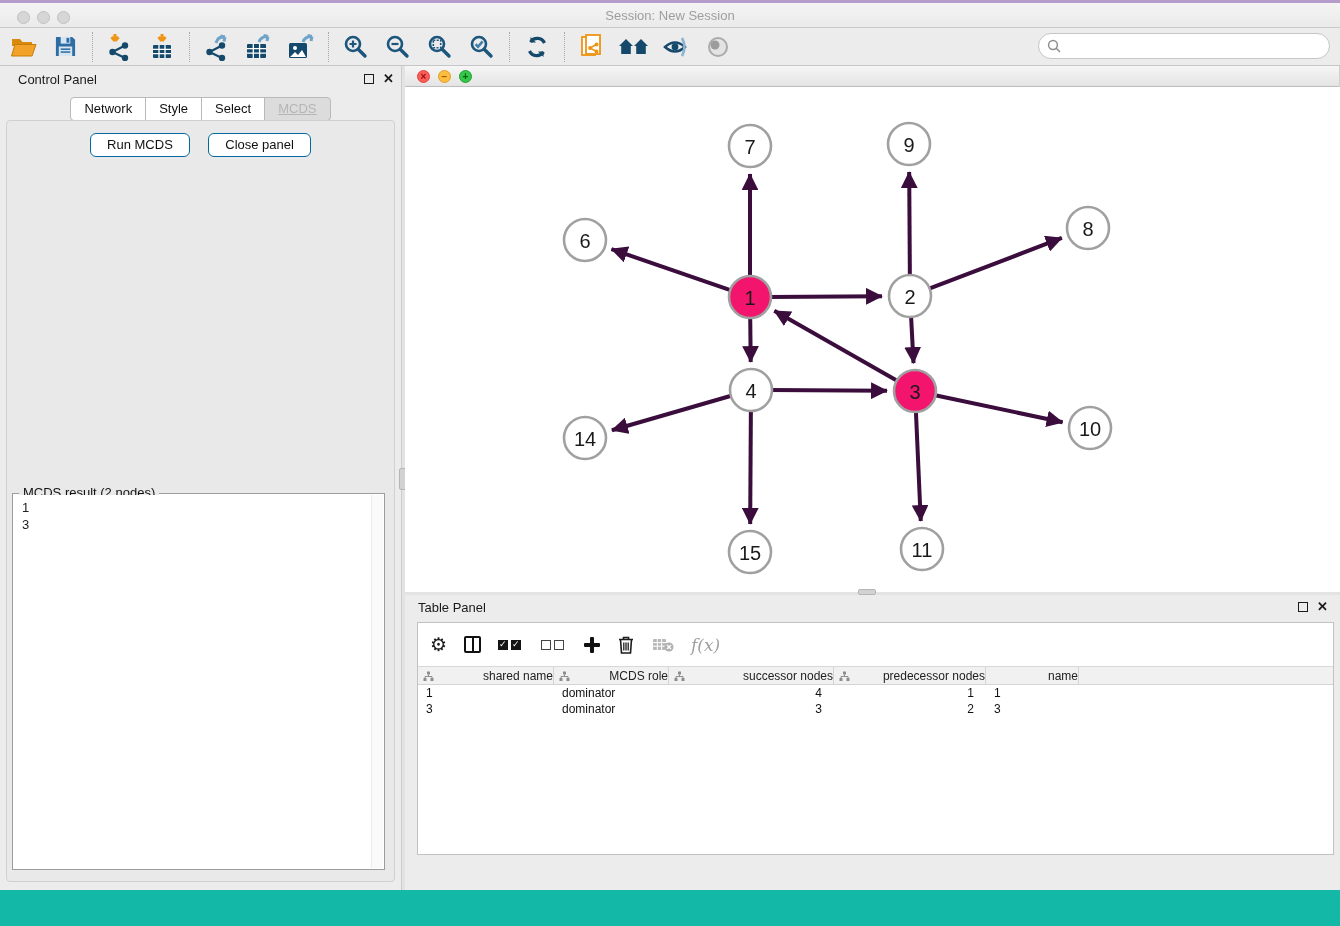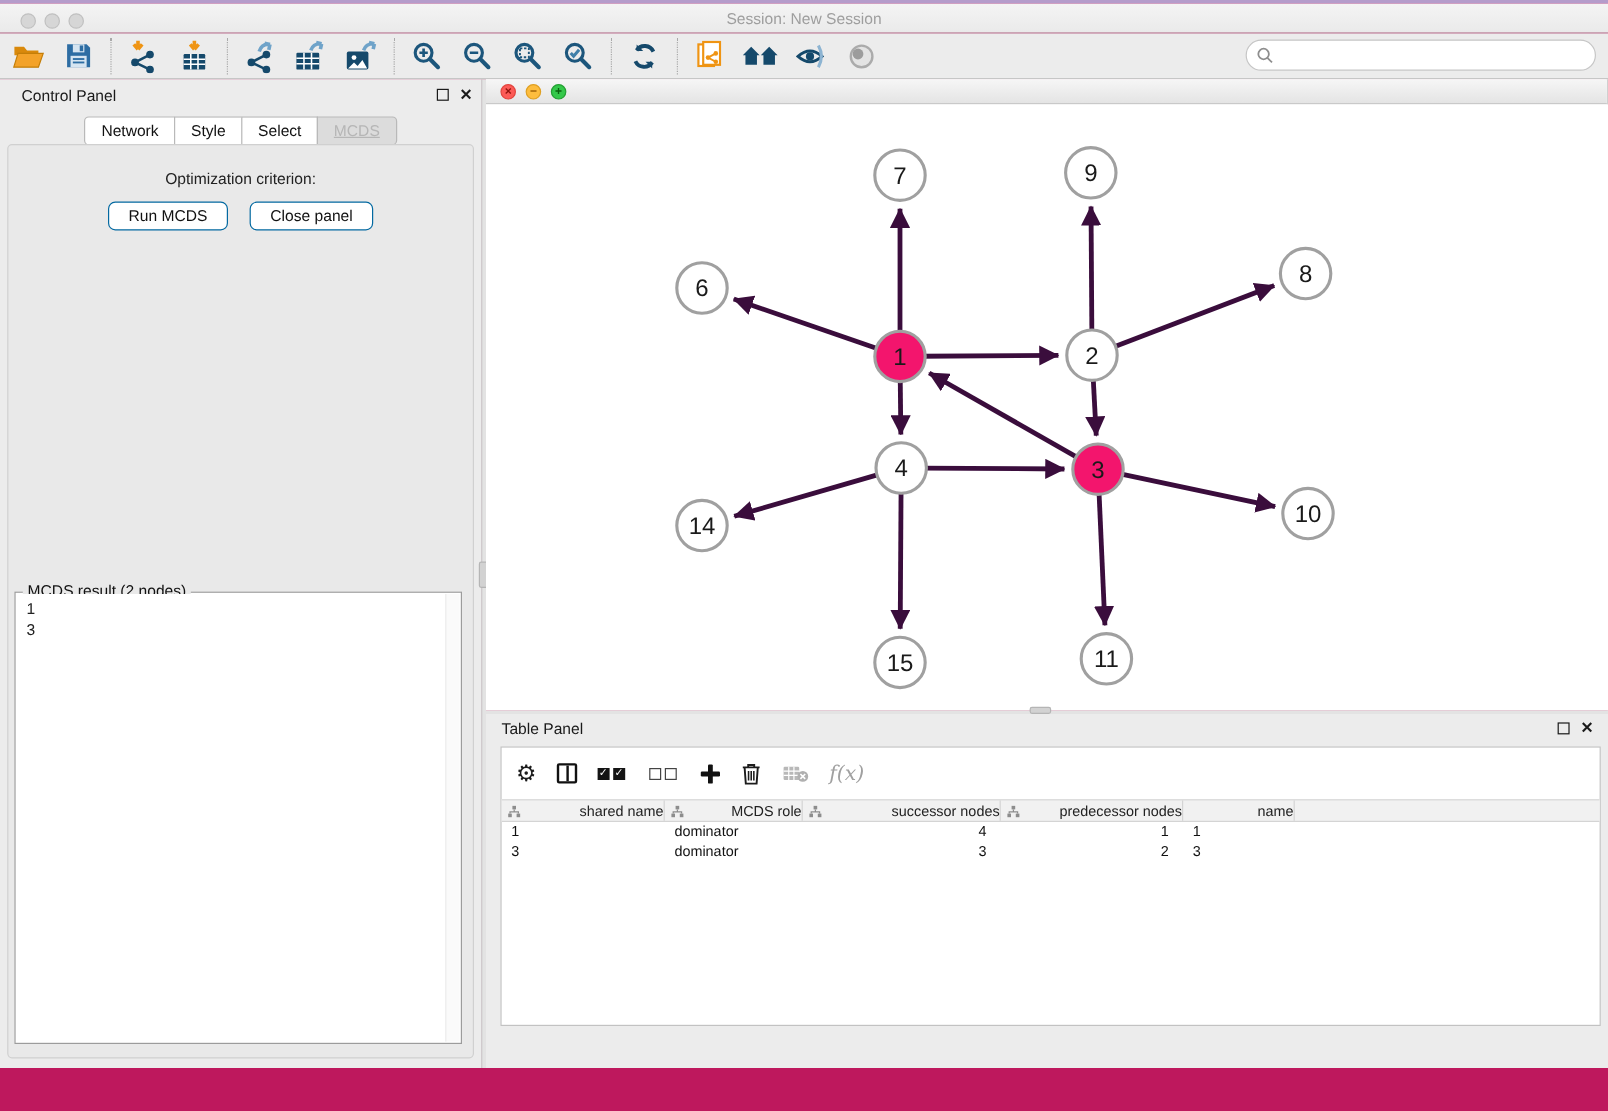--- a/index.html
+++ b/index.html
@@ -1,19 +1,19 @@
 <!DOCTYPE html>
 <html><head>
 <meta charset="utf-8">
 <style>
   * { margin:0; padding:0; box-sizing:border-box; }
   html,body { background:#d8d8d8; }
   #app {
     position:relative; width:1340px; height:926px;
-    background:#be185d; overflow:hidden;
+    background:#14b8a6; overflow:hidden;
     font-family:"Liberation Sans", sans-serif; color:#222;
     -webkit-font-smoothing:antialiased;
   }
   
   .desktop-strip { position:absolute; left:0; top:0; width:1340px; height:3px; background:#b59ccb; }
   .titlebar { position:absolute; left:0; top:3px; width:1340px; height:25px;
     background:linear-gradient(#f4f4f4,#eaeaea); border-bottom:1px solid #c9c9c9; }
   .traffic { position:absolute; top:8px; width:13px; height:13px; border-radius:50%;
     background:#d6d6d6; border:1px solid #c0c0c0; }
   .t1{left:17px}.t2{left:37px}.t3{left:57px}
@@ -279,21 +279,20 @@
     </div>
     <div class="cp-tabs">
       <span class="tabgroup" id="cp-tabgroup">
           <span class="tab">Network</span>
           <span class="tab">Style</span>
           <span class="tab">Select</span>
           <span class="tab selected">MCDS</span>
         </span>
     </div>
     <div class="cp-body">
-      <div class="opt-label">Optimization criterion:</div>
       <div class="btn-row">
         <span class="mac-btn">Run MCDS</span>
         <span class="mac-btn">Close panel</span>
       </div>
     </div>
     <div class="result-box">
       <span class="result-legend">MCDS result (2 nodes)</span>
       <div class="result-list" id="mcds-result-list">
           <div>1</div>
           <div>3</div>

